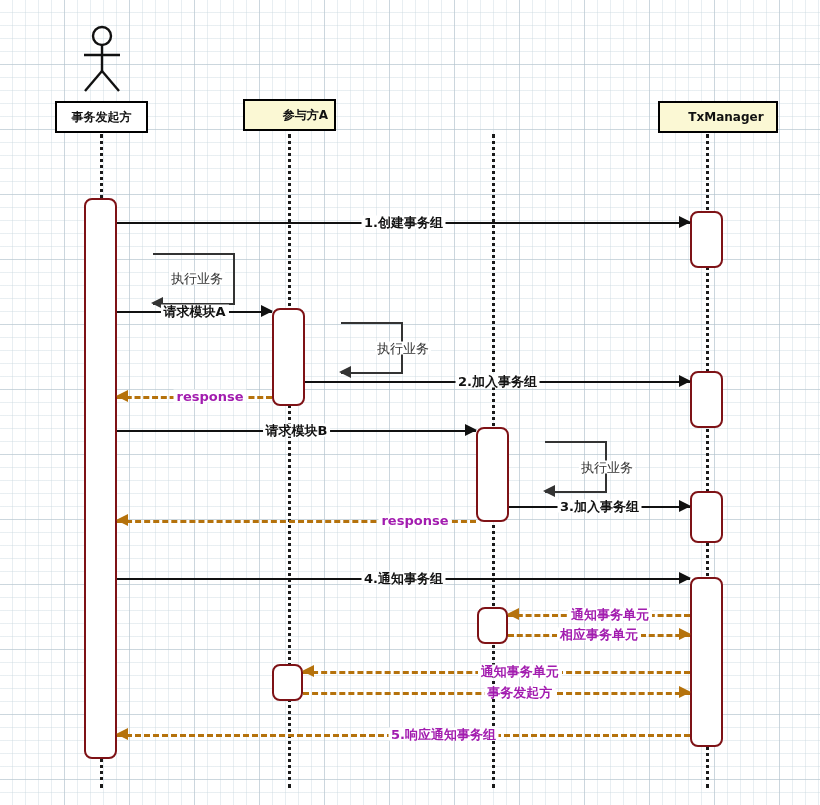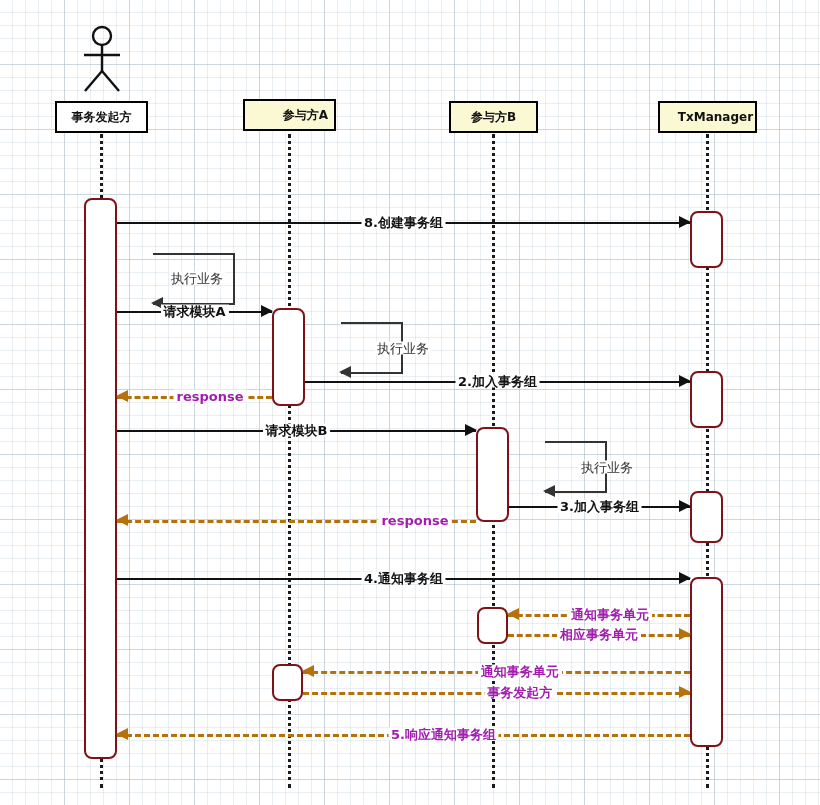--- a/index.html
+++ b/index.html
@@ -69,41 +69,38 @@
   <div class="lifeline" style="left:288px;top:134px;height:654px;"></div>
   <div class="lifeline" style="left:492px;top:134px;height:654px;"></div>
   <div class="lifeline" style="left:706px;top:134px;height:654px;"></div>
 
   <div class="hdr white" style="left:55px;top:101px;width:93px;height:32px;">
       <span>事务发起方</span>
     </div>
   <div class="hdr yellow" style="left:243px;top:99px;width:93px;height:32px;padding-left:32px;">
       <span>参与方A</span>
     </div>
-  <div class="hdr yellow" style="left:449px;top:101px;width:89px;height:32px;">
-      <span>参与方B</span>
-    </div>
-  <div class="hdr yellow" style="left:658px;top:101px;width:99px;height:32px;padding-left:16px;">
+  <div class="hdr yellow" style="left:658px;top:101px;width:120px;height:32px;padding-left:16px;">
       <span>TxManager</span>
     </div>
 
   <div class="act" style="left:84px;top:198px;width:33px;height:561px;"></div>
   <div class="act" style="left:272px;top:308px;width:33px;height:98px;"></div>
   <div class="act" style="left:476px;top:427px;width:33px;height:95px;"></div>
   <div class="act" style="left:690px;top:211px;width:33px;height:57px;"></div>
   <div class="act" style="left:690px;top:371px;width:33px;height:57px;"></div>
   <div class="act" style="left:690px;top:491px;width:33px;height:52px;"></div>
   <div class="act" style="left:690px;top:577px;width:33px;height:170px;"></div>
   <div class="act" style="left:477px;top:607px;width:31px;height:37px;"></div>
   <div class="act" style="left:272px;top:664px;width:31px;height:37px;"></div>
 
   <div class="msg solid" style="left:117px;top:222px;width:573px;">
     <div class="ln"></div>
     <div class="arw r" style="right:-1px;"></div>
-    <div class="lbl" style="left:50%;top:0;">8.创建事务组</div>
+    <div class="lbl" style="left:50%;top:0;">1.创建事务组</div>
   </div>
 
   <div class="selfcall" style="left:117px;top:253px;width:82px;height:50px;">
     <div class="top" style="width:82px;"></div>
     <div class="side" style="left:80px;height:50px;"></div>
     <div class="bot" style="top:50px;width:82px;"></div>
     <div class="ah" style="left:-2px;top:44px;"></div>
     <div class="slbl" style="left:44px;top:25px;">执行业务</div>
   </div>
 

